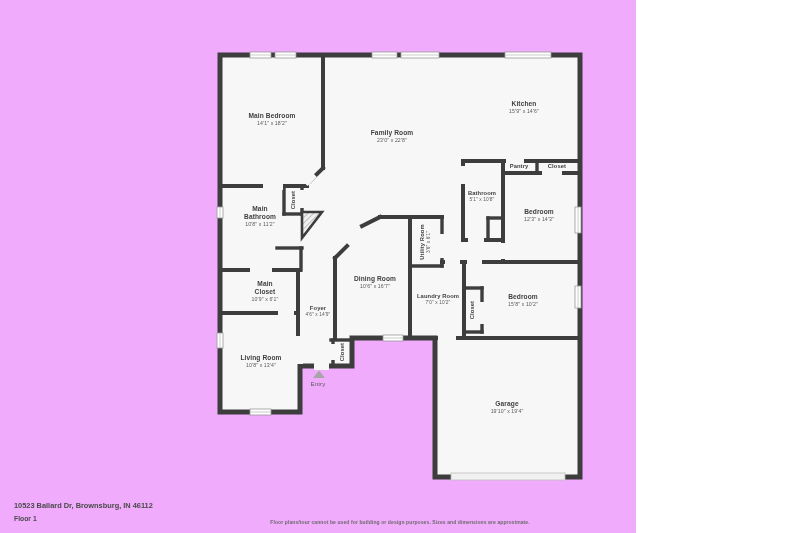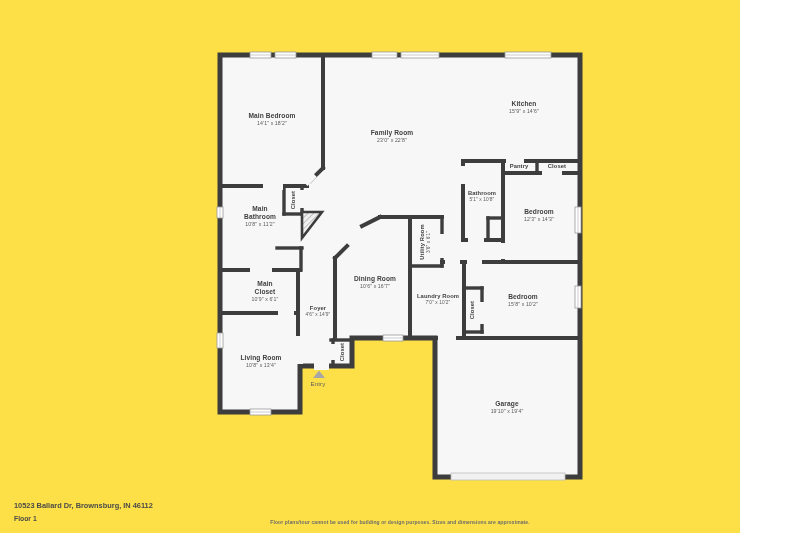--- a/index.html
+++ b/index.html
@@ -2,21 +2,21 @@
 <html style="--wall: #3d3d3d; --floor: #f7f7f7; --window-border: #9a9a9a; --label: #3f3f3f; --dims: #5a5a5a; --footer-text: #4a4a4a; --disclaimer: #6b6b6b; --entry-arrow: #a6a6a6;"><head>
 <meta charset="utf-8">
 <style>
   :root{
     --wall:#3d3d3d; --floor:#f7f7f7; --window-border:#9a9a9a;
     --label:#3f3f3f; --dims:#5a5a5a; --footer-text:#4a4a4a; --disclaimer:#6b6b6b;
     --entry-arrow:#a6a6a6;
   }
   html,body{margin:0;padding:0;}
   body{background:#fff;font-family:"Liberation Sans","DejaVu Sans",sans-serif;}
-  .page{position:relative;width:740px;height:533px;background:#fde047;overflow:hidden;}
+  .page{position:relative;width:636px;height:533px;background:#f0abfc;overflow:hidden;}
   .plan-svg{position:absolute;left:0;top:0;width:800px;height:533px;}
   .footprint{fill:var(--floor);stroke:var(--wall);stroke-width:5;}
   .walls line, .walls path{stroke:var(--wall);fill:none;stroke-linecap:square;}
   .w4{stroke-width:4;}
   .w3{stroke-width:3.4;}
   .door{fill:var(--floor);stroke:none;}
   .window{fill:#ffffff;stroke:var(--window-border);stroke-width:0.8;}
   .winline{stroke:#b5b5b5;stroke-width:0.7;}
   .hatch-tri{fill:url(#hatchpat);stroke:var(--wall);stroke-width:2.6;}
   .garage-door{fill:#f1f1f1;stroke:#bdbdbd;stroke-width:0.8;}

